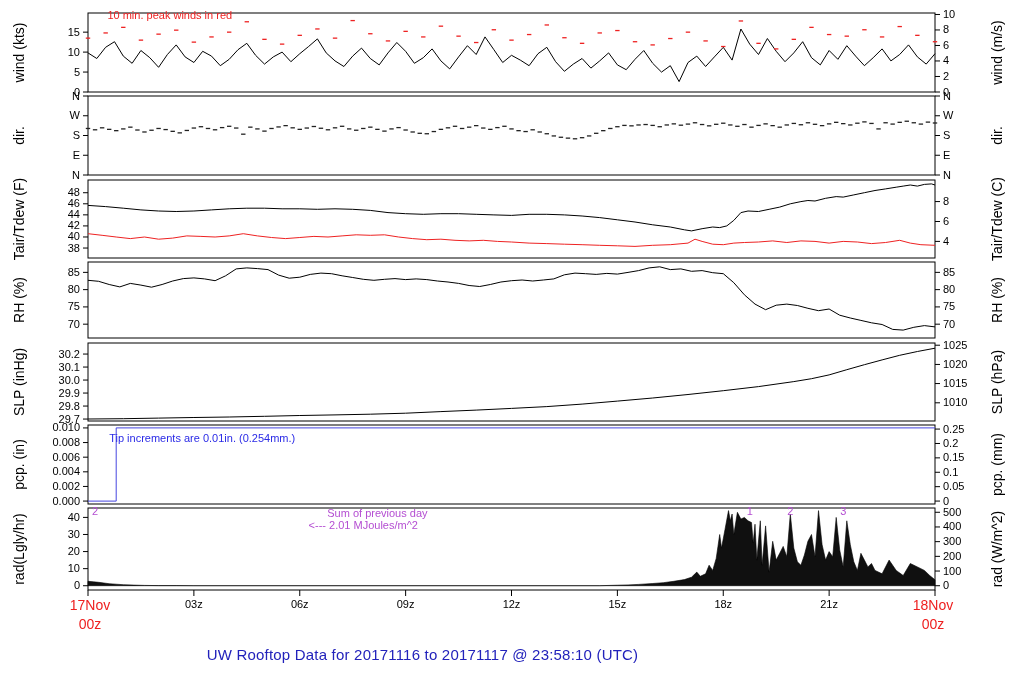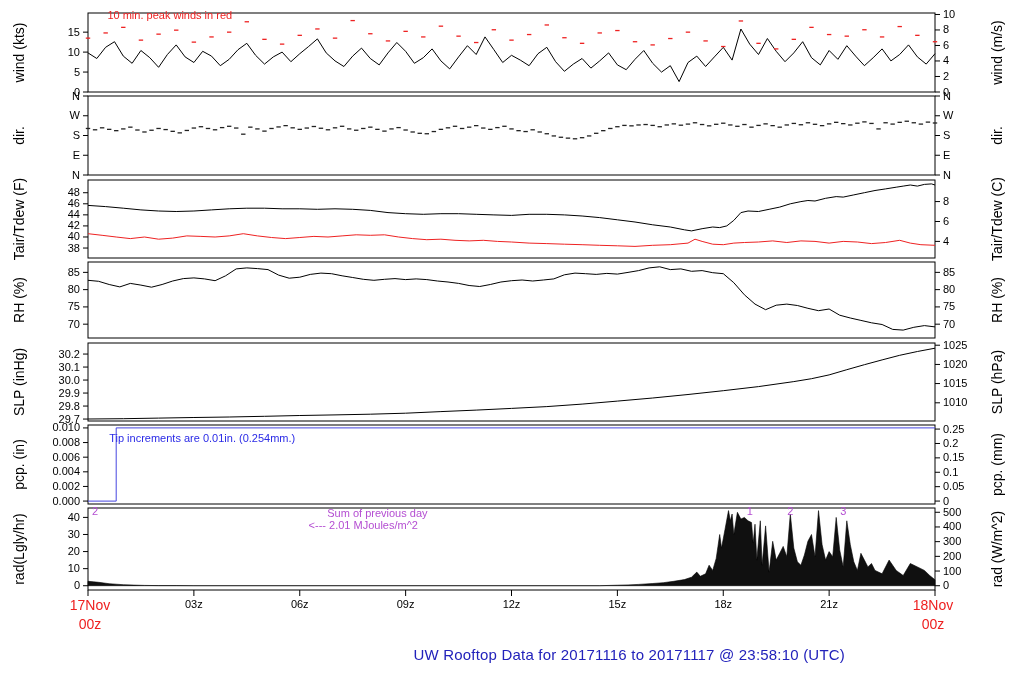--- a/index.html
+++ b/index.html
@@ -6,21 +6,21 @@
   #figure{
     position:relative;
     width:1024px;height:700px;
     background:#ffffff;
     font-family:"Liberation Sans","DejaVu Sans",sans-serif;
     overflow:hidden;
   }
   #chart-svg{position:absolute;left:0;top:0;}
   #chart-title{
     position:absolute;left:0;top:646px;width:845px;
-    text-align:right;font-size:15px;letter-spacing:0.2px;
+    text-align:center;font-size:15px;letter-spacing:0.2px;
   }
 </style>
 </head>
 <body>
 
 <div id="figure">
   <svg id="chart-svg" width="1024" height="700">
       <rect x="88" y="13" width="847" height="79" fill="none" stroke="#000" stroke-width="1"></rect>
       <line x1="83" x2="88" y1="92" y2="92" stroke="#000"></line>
       <text x="80" y="95.5" fill="#000" font-size="11" font-family="&quot;Liberation Sans&quot;,&quot;DejaVu Sans&quot;,sans-serif" text-anchor="end">0</text>

